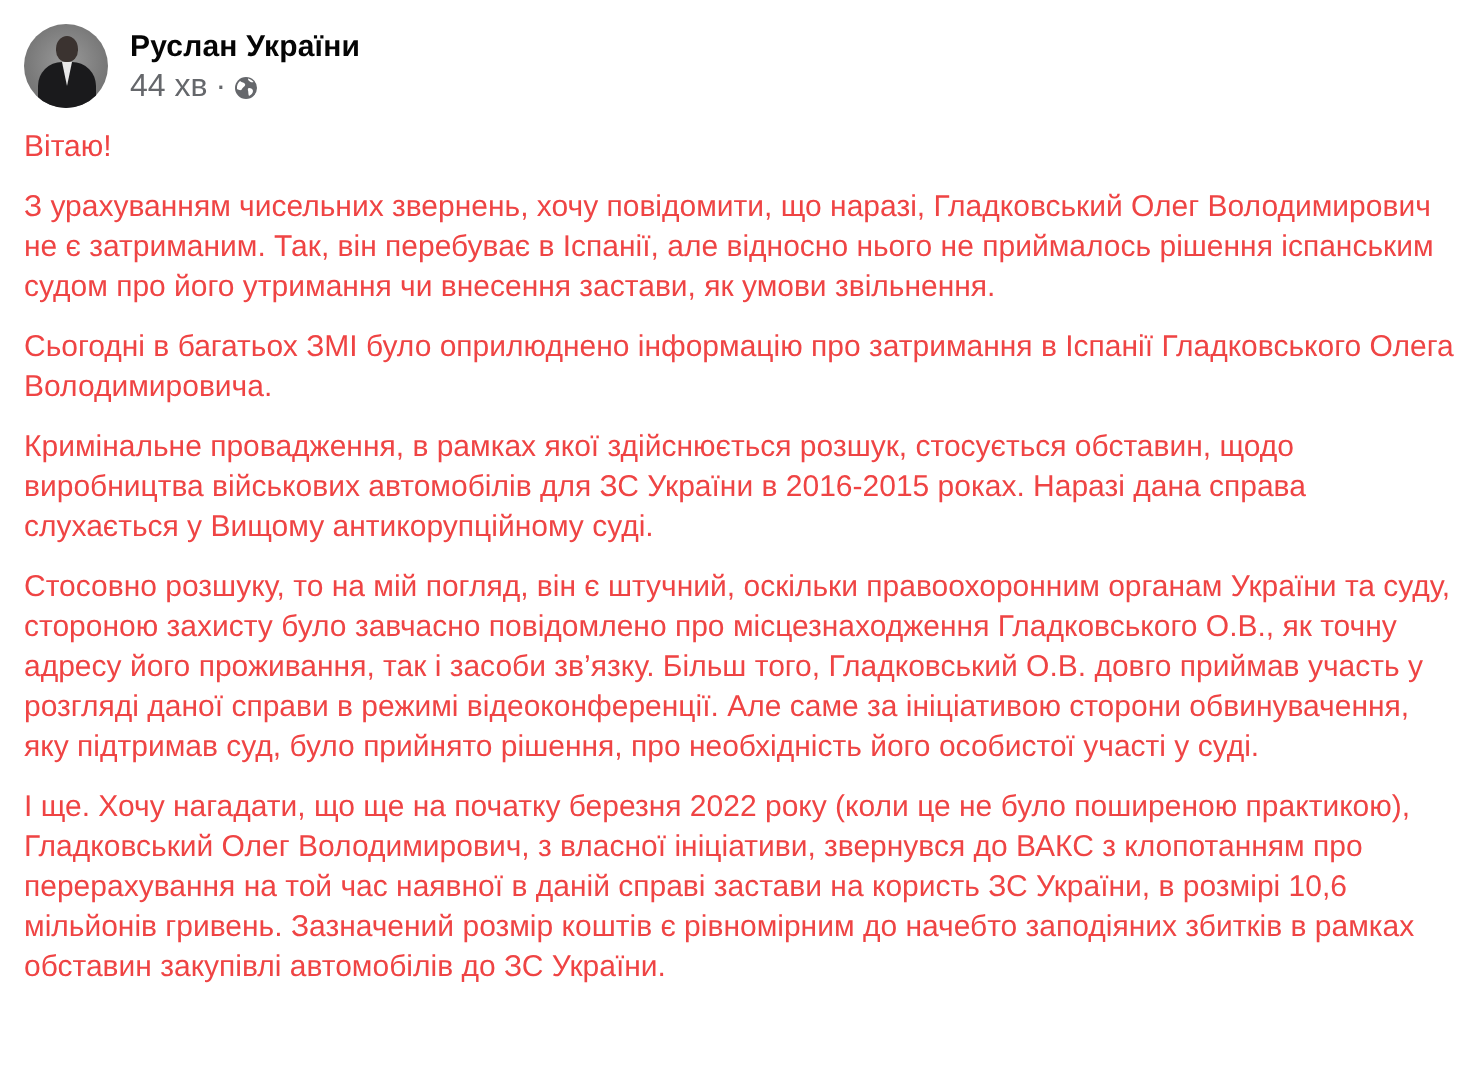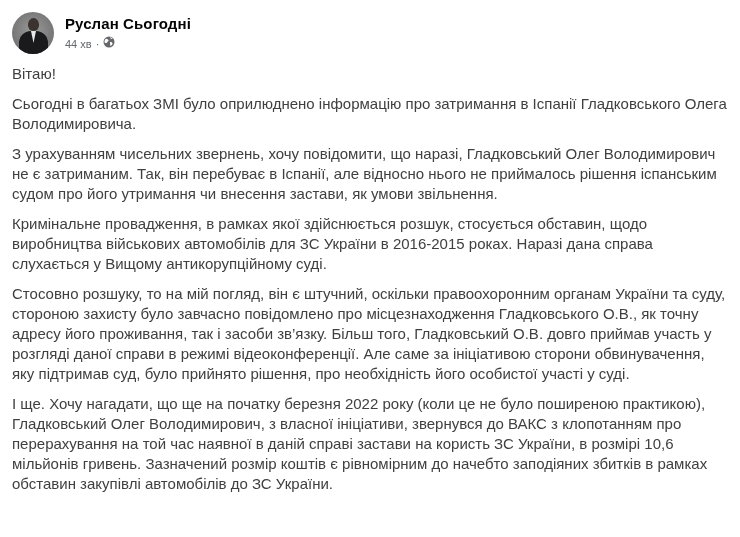--- a/index.html
+++ b/index.html
@@ -25,57 +25,57 @@
   }
   .avatar .shirt {
     position: absolute; left: 19px; top: 19px; width: 5px; height: 12px; background: #e8e8e8;
     clip-path: polygon(0 0, 100% 0, 50% 100%);
   }
   .meta { margin-left: 11px; }
   .author {
     font-size: 15px; font-weight: bold; color: #050505; line-height: 19px;
     letter-spacing: 0.1px;
   }
-  .sub { display: flex; align-items: flex-start; font-size: 11px; color: #65676b; line-height: 16px; margin-top: 3px; }
+  .sub { display: flex; align-items: center; font-size: 16px; color: #65676b; line-height: 16px; margin-top: 3px; }
   .sub .dot { margin: 0 4px; }
   .globe { width: 12px; height: 12px; display: inline-block; }
   .content {
     position: absolute; left: 12px; top: 64px; width: 716px;
-    font-size: 15px; line-height: 20px; color: #404040;
+    font-size: 15px; line-height: 20px; color: #ef4444;
   }
   .content p { margin: 0 0 10px 0; }
 </style>
 </head>
 <body>
 
 <div class="post">
   <div class="header">
     <div class="avatar">
       <div class="head"></div>
       <div class="body"></div>
       <div class="shirt"></div>
     </div>
     <div class="meta">
-      <div class="author">Руслан Сьогодні</div>
+      <div class="author">Руслан України</div>
       <div class="sub">
         <span>44 хв</span>
         <span class="dot">·</span>
         <span class="globe">
           <svg width="12" height="12" viewBox="0 0 12 12">
             <circle cx="6" cy="6" r="5.5" fill="#65676b"></circle>
             <path d="M3 2.5 C4 3.5 5 3 5.5 4 C6 5 4.5 5.5 4 6.5 C3.5 7.5 2.5 7 1.5 6.5 C1.3 4.8 2 3.3 3 2.5 Z" fill="#ffffff"></path>
             <path d="M7.5 6 C8.5 6 9.5 6.5 9.5 7.5 C9.5 8.5 8.5 9.5 7.5 10 C7 9 7.3 8 7 7.3 C6.8 6.7 7 6 7.5 6 Z" fill="#ffffff"></path>
             <path d="M7 1.2 C8 1.5 9 2 9.8 3 C9 3.3 8.2 3 7.6 2.5 C7.2 2.2 7 1.7 7 1.2 Z" fill="#ffffff"></path>
           </svg>
         </span>
       </div>
     </div>
   </div>
 
   <div class="content">
     <p>Вітаю!</p>
+    <p>З урахуванням чисельних звернень, хочу повідомити, що наразі, Гладковський Олег Володимирович не є затриманим. Так, він перебуває в Іспанії, але відносно нього не приймалось рішення іспанським судом про його утримання чи внесення застави, як умови звільнення.</p>
     <p>Сьогодні в багатьох ЗМІ було оприлюднено інформацію про затримання в Іспанії Гладковського Олега Володимировича.</p>
-    <p>З урахуванням чисельних звернень, хочу повідомити, що наразі, Гладковський Олег Володимирович не є затриманим. Так, він перебуває в Іспанії, але відносно нього не приймалось рішення іспанським судом про його утримання чи внесення застави, як умови звільнення.</p>
     <p>Кримінальне провадження, в рамках якої здійснюється розшук, стосується обставин, щодо виробництва військових автомобілів для ЗС України в 2016-2015 роках. Наразі дана справа слухається у Вищому антикорупційному суді.</p>
     <p>Стосовно розшуку, то на мій погляд, він є штучний, оскільки правоохоронним органам України та суду, стороною захисту було завчасно повідомлено про місцезнаходження Гладковського О.В., як точну адресу його проживання, так і засоби зв’язку. Більш того, Гладковський О.В. довго приймав участь у розгляді даної справи в режимі відеоконференції. Але саме за ініціативою сторони обвинувачення, яку підтримав суд, було прийнято рішення, про необхідність його особистої участі у суді.</p>
     <p>І ще. Хочу нагадати, що ще на початку березня 2022 року (коли це не було поширеною практикою), Гладковський Олег Володимирович, з власної ініціативи, звернувся до ВАКС з клопотанням про перерахування на той час наявної в даній справі застави на користь ЗС України, в розмірі 10,6 мільйонів гривень. Зазначений розмір коштів є рівномірним до начебто заподіяних збитків в рамках обставин закупівлі автомобілів до ЗС України.</p>
   </div>
 </div>
 
 </body></html>

